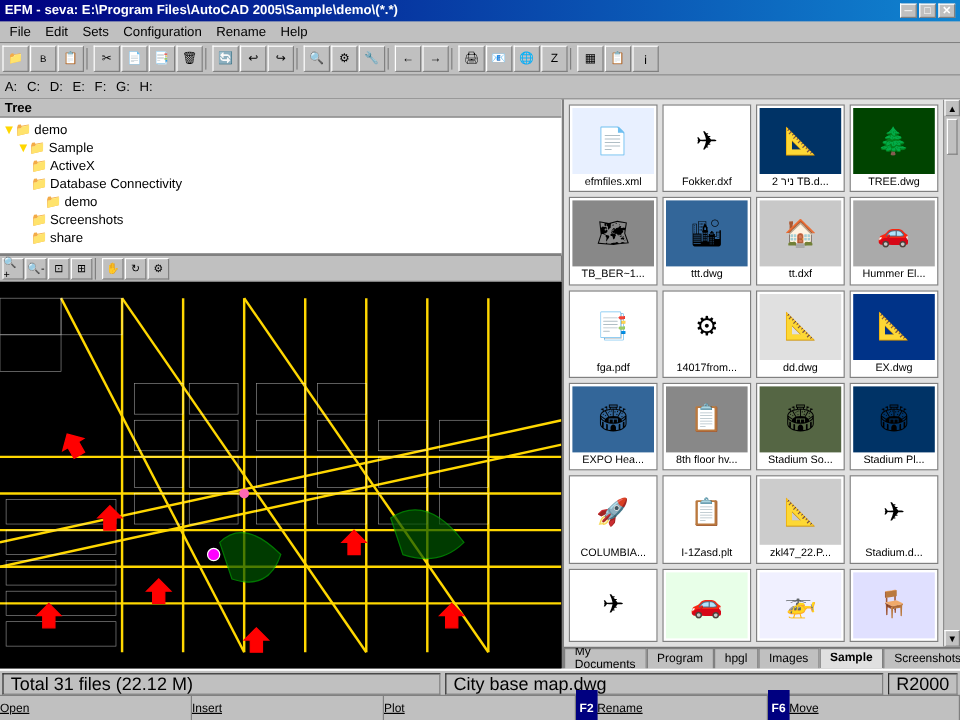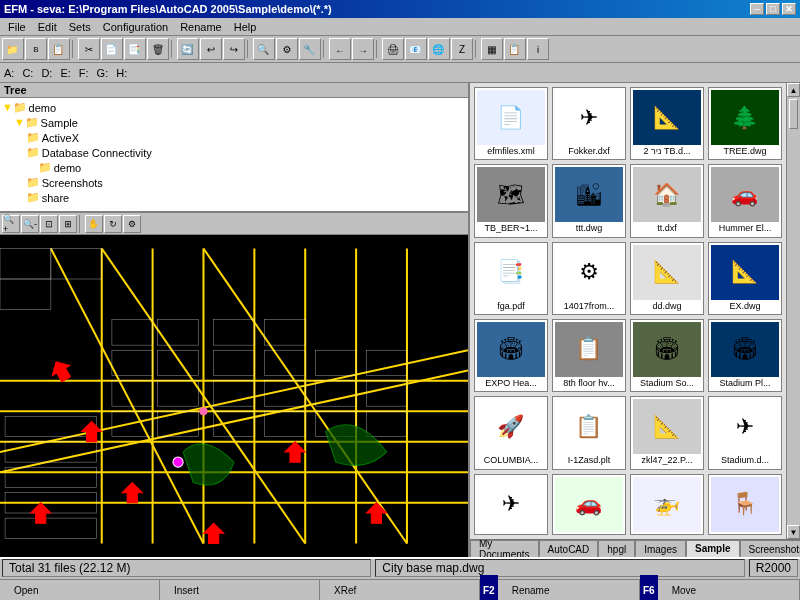--- a/index.html
+++ b/index.html
@@ -49,29 +49,29 @@
     .thumb-item { background: white; border: 1px solid #808080; padding: 2px; cursor: pointer; display: flex; flex-direction: column; align-items: center; }
     .thumb-img { width: 68px; height: 55px; background: #c0c0c0; display: flex; align-items: center; justify-content: center; font-size: 9px; overflow: hidden; }
     .thumb-label { font-size: 9px; text-align: center; margin-top: 2px; word-break: break-all; max-width: 72px; line-height: 1.1; }
     
     
     .tab-bar { display: flex; background: #c0c0c0; border-top: 1px solid #737373; height: 18px; overflow: hidden; }
     .tab { padding: 1px 8px; border: 1px solid #808080; border-bottom: none; background: #c0c0c0; cursor: pointer; font-size: 10px; display: flex; align-items: center; }
     .tab.active { background: #e0e0e0; border-bottom: 1px solid #e0e0e0; font-weight: bold; }
     
     
-    .status-bar { background: #c0c0c0; border-top: 2px solid #fff; height: 22px; display: flex; align-items: flex-start; font-size: 12px; }
+    .status-bar { background: #c0c0c0; border-top: 2px solid #fff; height: 22px; display: flex; align-items: flex-end; font-size: 15px; }
     .status-seg { border: 1px inset #808080; padding: 1px 6px; height: 18px; display: flex; align-items: center; margin: 0 2px; }
     .status-seg.flex1 { flex: 1; }
     
     
     .fkey-bar { background: #c0c0c0; border-top: 1px solid #808080; height: 22px; display: flex; align-items: center; font-size: 10px; }
     .fkey-item { flex: 1; display: flex; align-items: center; border-right: 1px solid #808080; height: 100%; }
     .fkey-num { background: #000080; color: white; padding: 16px 3px; height: 100%; display: flex; align-items: center; font-weight: bold; font-size: 10px; }
-    .fkey-label { padding: 0 14px; cursor: pointer; }
+    .fkey-label { padding: 0 0; cursor: pointer; text-decoration: underline; }
 
     
     .thumb-grid::-webkit-scrollbar { width: 14px; }
     .thumb-grid::-webkit-scrollbar-track { background: #c0c0c0; }
     .thumb-grid::-webkit-scrollbar-thumb { background: #808080; border: 1px solid #fff; }
 
     
     .map-svg { width: 100%; height: 100%; }
 
     .scrollbar-right { width: 14px; background: #c0c0c0; display: flex; flex-direction: column; border-left: 1px solid #808080; }
@@ -393,21 +393,21 @@
         <div class="scroll-track">
           <div class="scroll-thumb"></div>
         </div>
         <div class="scroll-btn">▼</div>
       </div>
     </div>
 
     <div class="tab-bar" id="tab-bar">
 
     <div class="tab">My Documents</div>
-        <div class="tab">AutoCAD</div>
+        <div class="tab">Program</div>
         <div class="tab">hpgl</div>
         <div class="tab">Images</div>
         <div class="tab active">Sample</div>
         <div class="tab">Screenshots</div>
       </div>
 
   </div>
 </div>
 
 <div class="status-bar">
@@ -424,21 +424,21 @@
 
 <div class="fkey-bar" id="fkey-bar">
 
 <div class="fkey-item">
       <div class="fkey-label">Open</div>
     </div>
     <div class="fkey-item">
       <div class="fkey-label">Insert</div>
     </div>
     <div class="fkey-item">
-      <div class="fkey-label">XRef</div>
+      <div class="fkey-label">Plot</div>
     </div>
     <div class="fkey-item">
       <div class="fkey-num">F2</div>
       <div class="fkey-label">Rename</div>
     </div>
     <div class="fkey-item">
       <div class="fkey-num">F6</div>
       <div class="fkey-label">Move</div>
     </div>
   </div>

